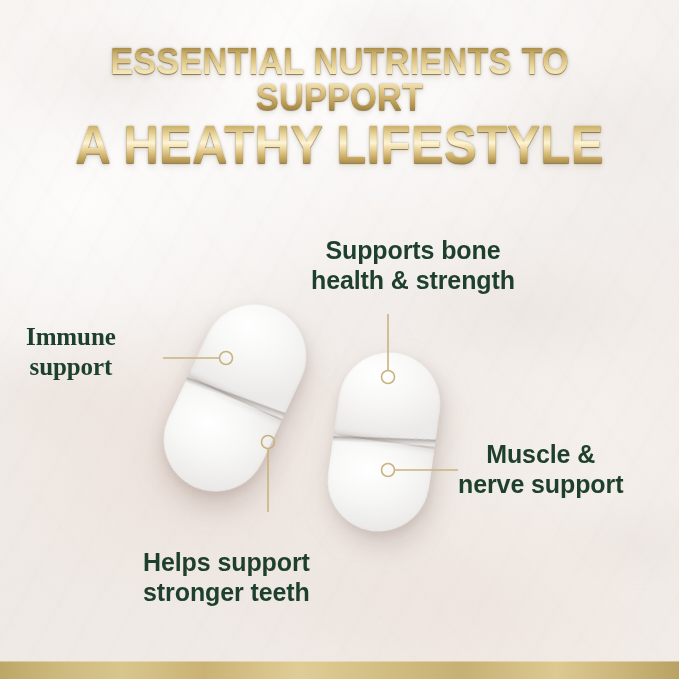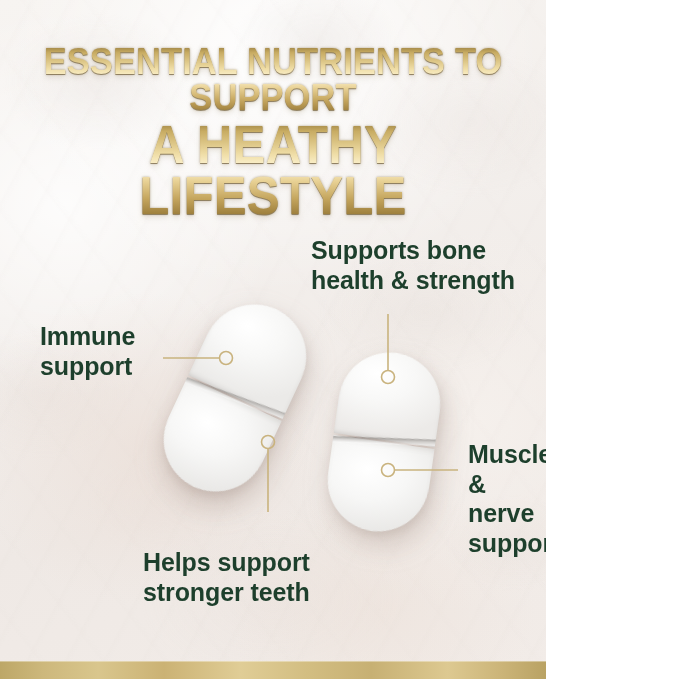--- a/index.html
+++ b/index.html
@@ -7,21 +7,21 @@
     margin: 0;
     padding: 0;
     background: #ffffff;
   }
   body {
     font-family: "Liberation Sans", sans-serif;
   }
 
   #infographic {
     position: relative;
-    width: 546px;
+    width: 679px;
     height: 679px;
     overflow: hidden;
     background: #f4f0ed;
   }
 
   
   .bg-base {
     position: absolute;
     inset: 0;
     background:
@@ -230,24 +230,25 @@
   .callout {
     position: absolute;
     color: #1d3f2c;
     font-family: "Liberation Sans", sans-serif;
     font-weight: bold;
     font-size: 25px;
     line-height: 1.18;
     letter-spacing: -0.004em;
     white-space: pre-line;
     user-select: none;
-  }
-  #callout-immune     { left: 40px;  top: 322px; }
+    text-align: center;
+  }
+  #callout-immune     { left: 26px;  top: 322px; font-family: Liberation Serif, serif; }
   #callout-bone       { left: 311px; top: 236px; }
-  #callout-muscle     { left: 468px; top: 440px; }
+  #callout-muscle     { left: 458px; top: 440px; }
   #callout-teeth      { left: 143px; top: 516px; margin-top: 32px; }
 
   
   #gold-bar {
     position: absolute;
     left: 0;
     right: 0;
     bottom: 0;
     height: 18px;
     background: linear-gradient(90deg,

